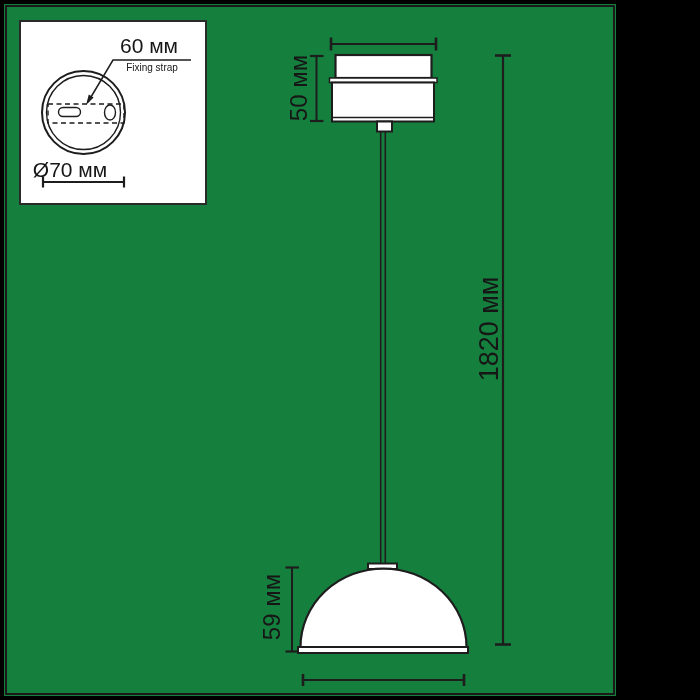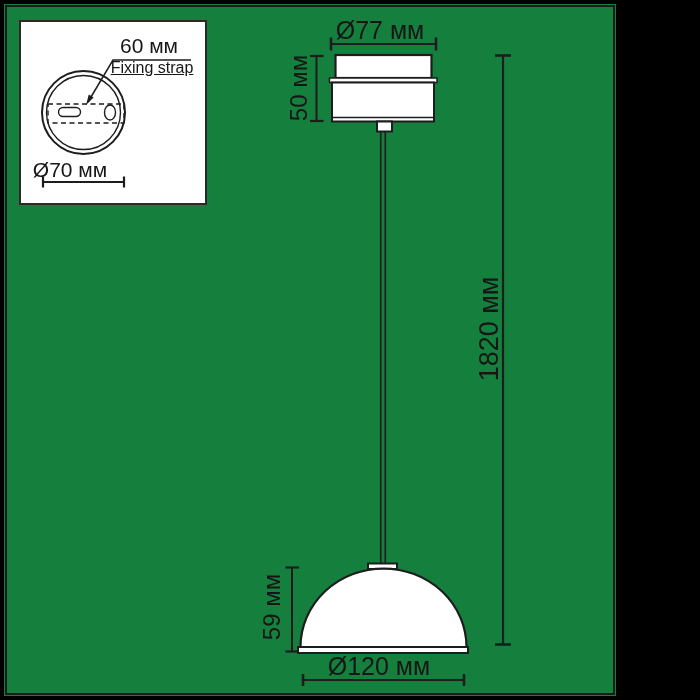--- a/index.html
+++ b/index.html
@@ -51,21 +51,21 @@
     color: #161616;
     white-space: nowrap;
     transform: translate(-50%, -50%);
     z-index: 3;
     line-height: 1;
   }
   .label.rot {
     transform: translate(-50%, -50%) rotate(-90deg);
   }
   .fs21 { font-size: 21px; }
-  .fs14 { font-size: 16px; text-decoration: underline; }
+  .fs14 { font-size: 10px; }
   .fs25 { font-size: 25px; }
   .fs24 { font-size: 24px; }
   .fs27 { font-size: 27px; }
 </style>
 </head>
 <body>
 
 <div class="stage">
 
   <div class="inset-box"></div>
@@ -126,21 +126,19 @@
       <line x1="302" y1="680" x2="465" y2="680" stroke-width="2.2"></line>
       <line x1="303" y1="674" x2="303" y2="686" stroke-width="2.6"></line>
       <line x1="464" y1="674" x2="464" y2="686" stroke-width="2.6"></line>
     </g>
   </svg>
 
   <div class="label fs21" style="left:149px; top:45px;">60 мм</div>
   <div class="label fs14" style="left:152px; top:68px;">Fixing strap</div>
   <div class="label fs21" style="left:70px; top:169px;">Ø70 мм</div>
 
-  <div class="label fs25" style="left:380px; top:30px;">Ø77 мм</div>
   <div class="label rot fs24" style="left:299px; top:88px;">50 мм</div>
   <div class="label rot fs27" style="left:489px; top:329px;">1820 мм</div>
   <div class="label rot fs24" style="left:272px; top:607px;">59 мм</div>
-  <div class="label fs25" style="left:379px; top:666px;">Ø120 мм</div>
 
   <div class="frame-inner"></div>
   <div class="frame-outer"></div>
 </div>
 
 </body></html>

